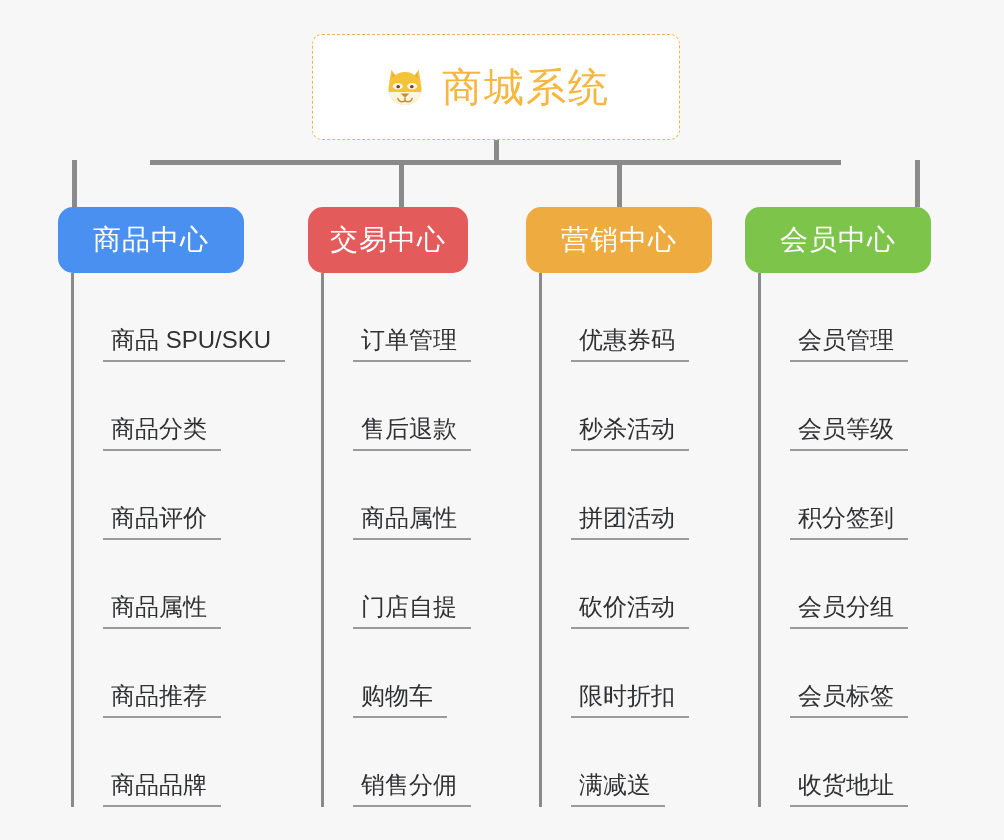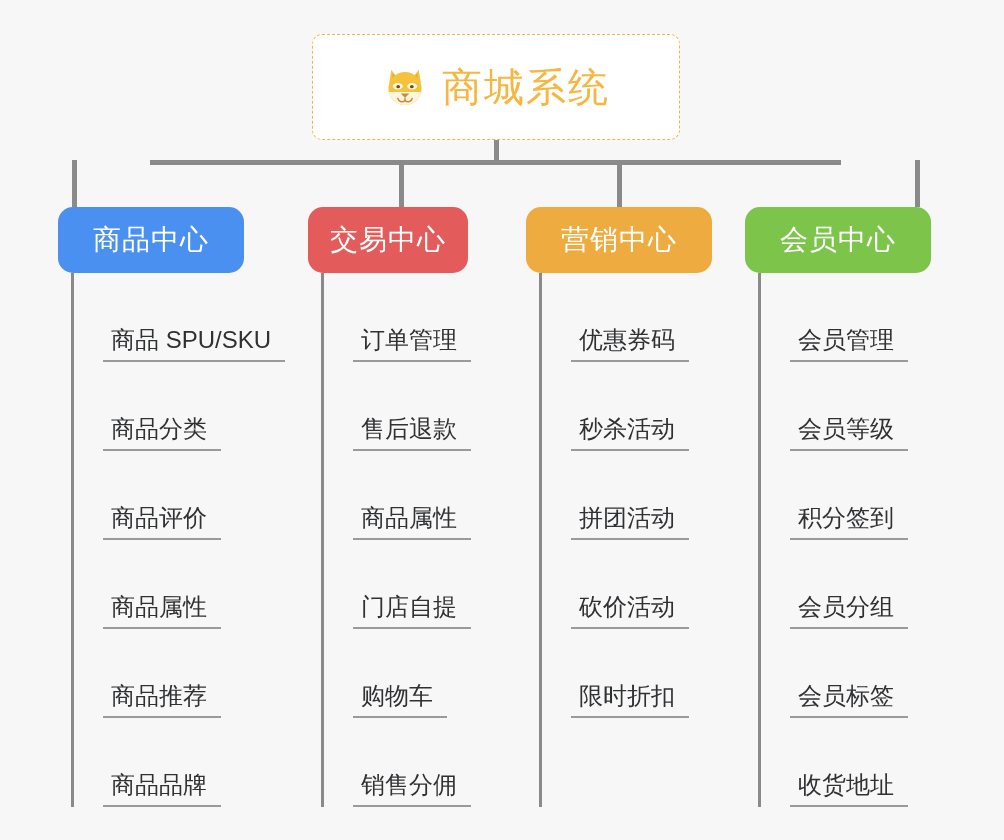--- a/index.html
+++ b/index.html
@@ -205,20 +205,23 @@
         </div>
         <div class="sub-item">
           <span class="sub-label">拼团活动</span>
         </div>
         <div class="sub-item">
           <span class="sub-label">砍价活动</span>
         </div>
         <div class="sub-item">
           <span class="sub-label">限时折扣</span>
         </div>
+        <div class="sub-item">
+          <span class="sub-label">满减送</span>
+        </div>
       </div>
       <div class="conn conn-drop" style="left: 915px;"></div>
       <div class="cat-card" style="left: 745px; width: 186px; background: rgb(124, 196, 74);">
         <span>会员中心</span>
       </div>
       <div class="sub-col" style="left: 758px;">
         <div class="rail" style="height: 534px;"></div>
         <div class="sub-item">
           <span class="sub-label">会员管理</span>
         </div>

